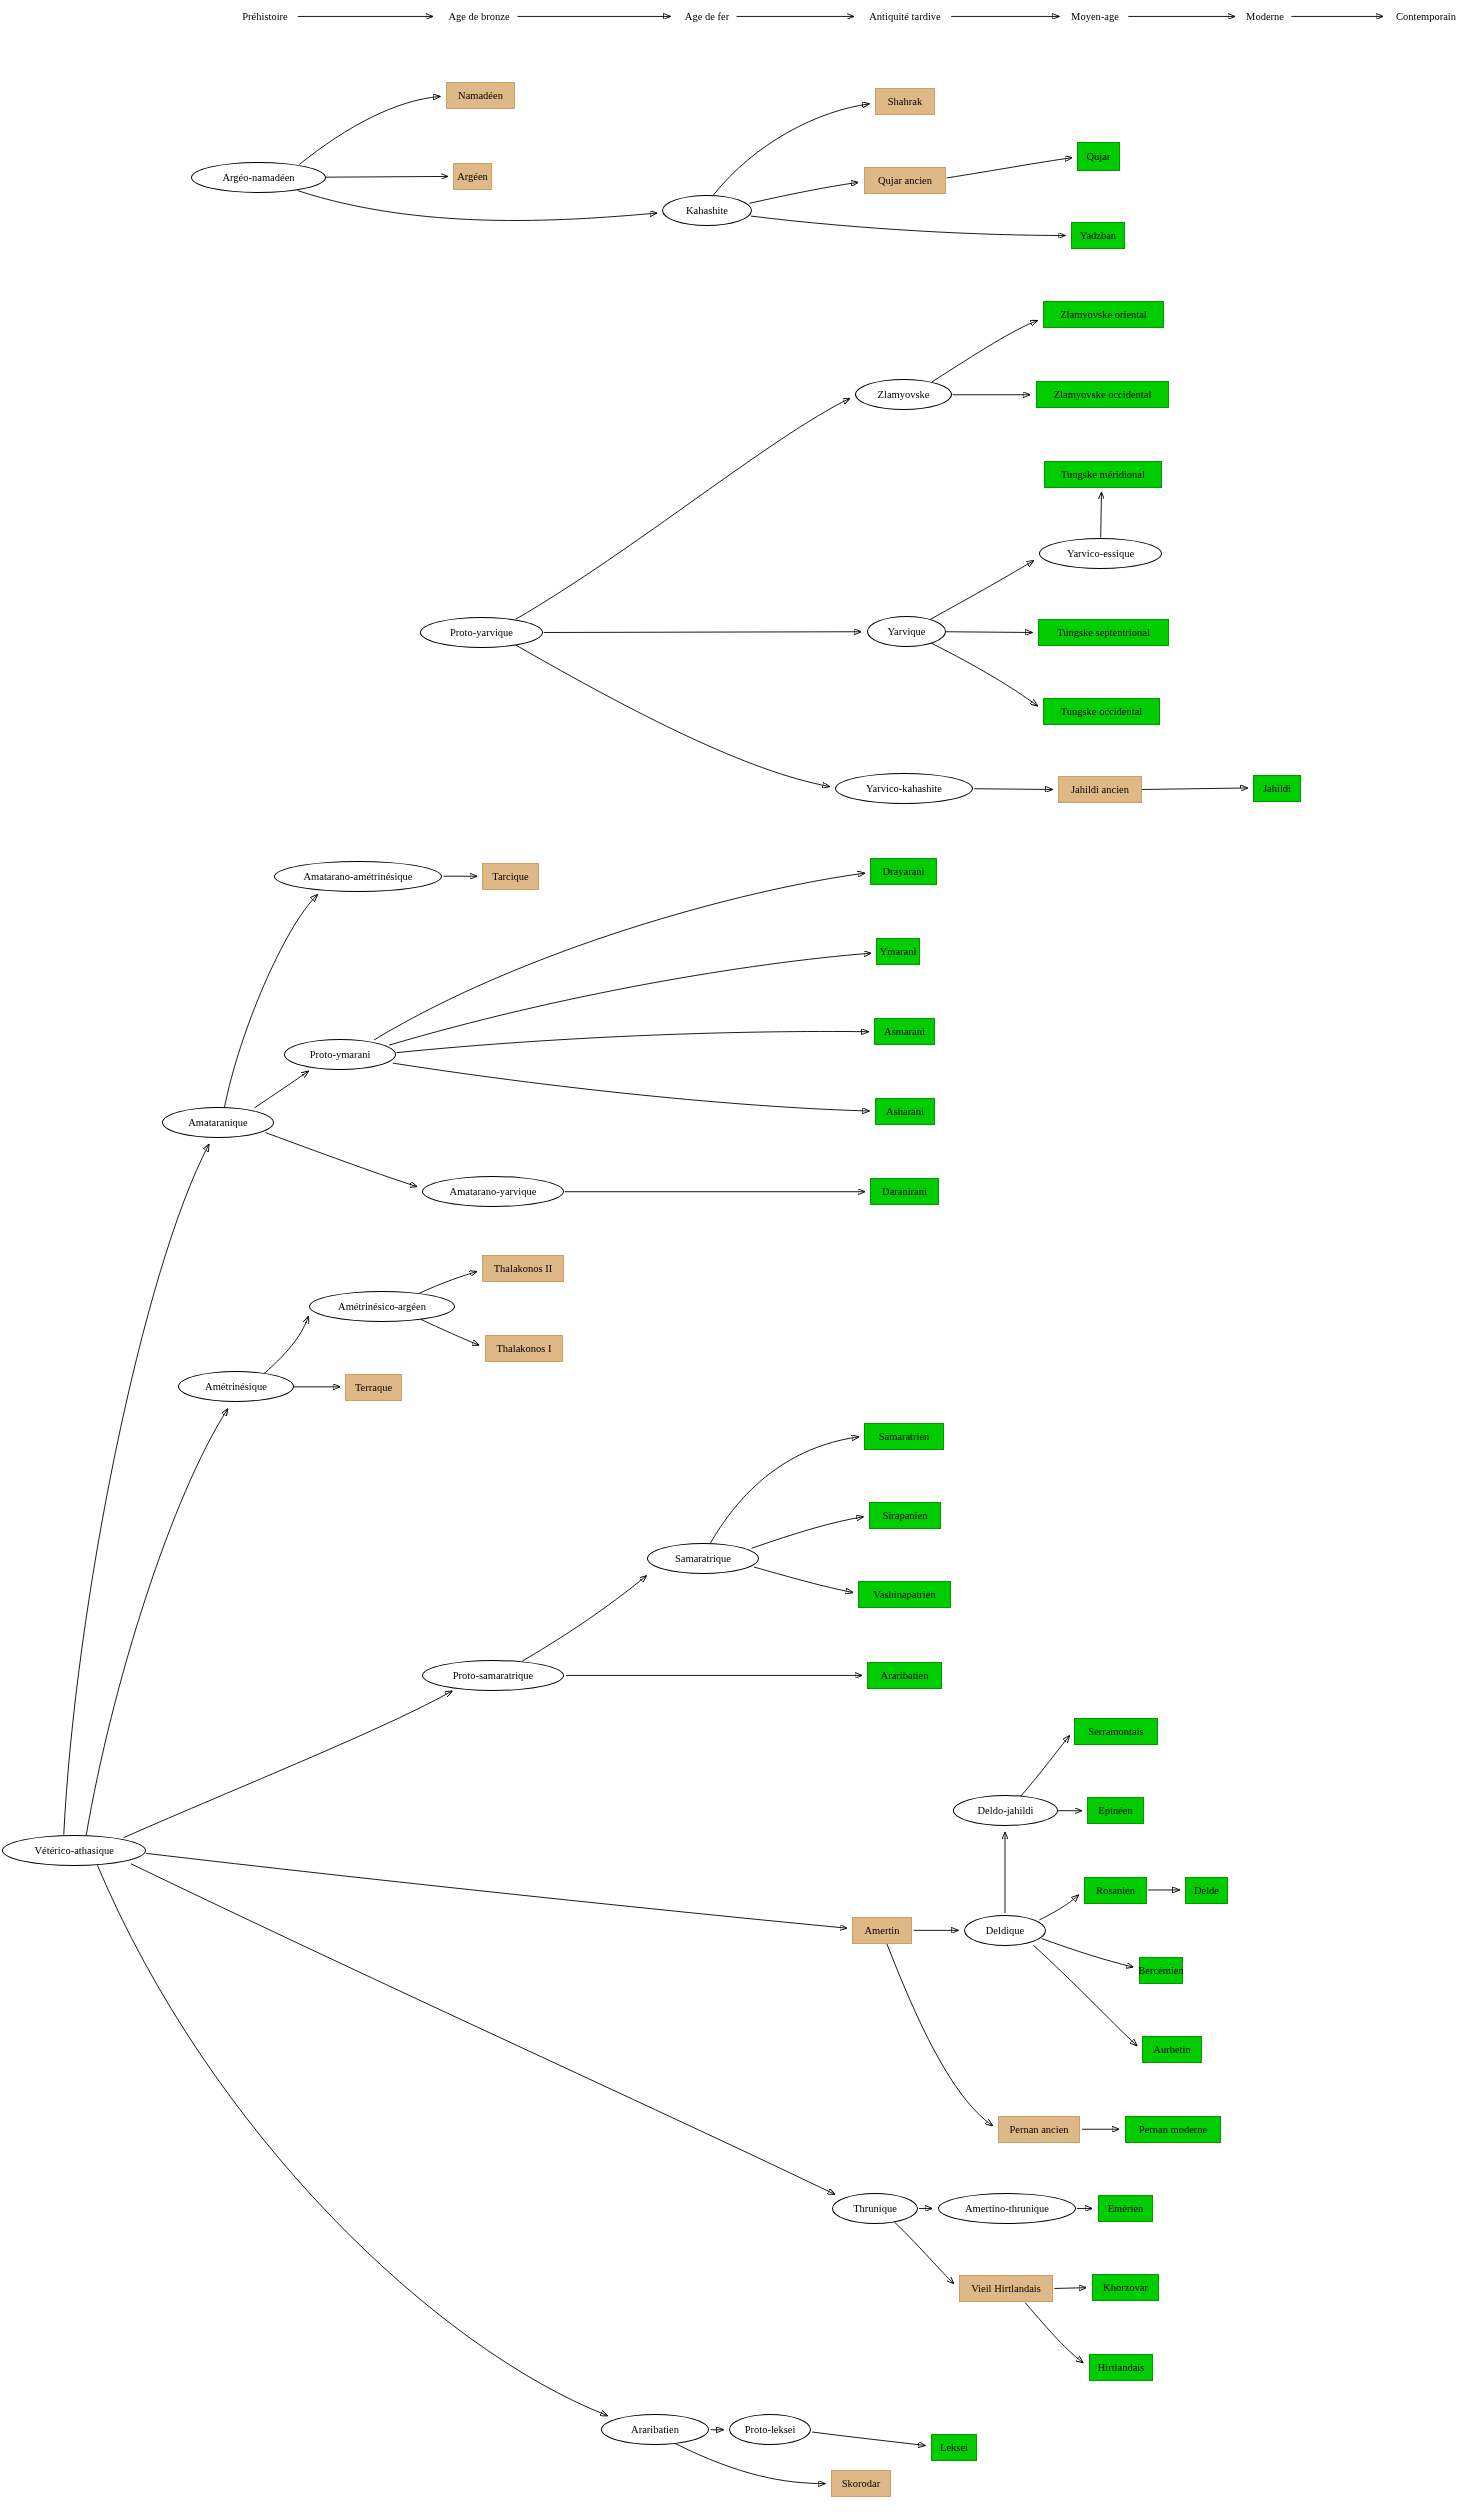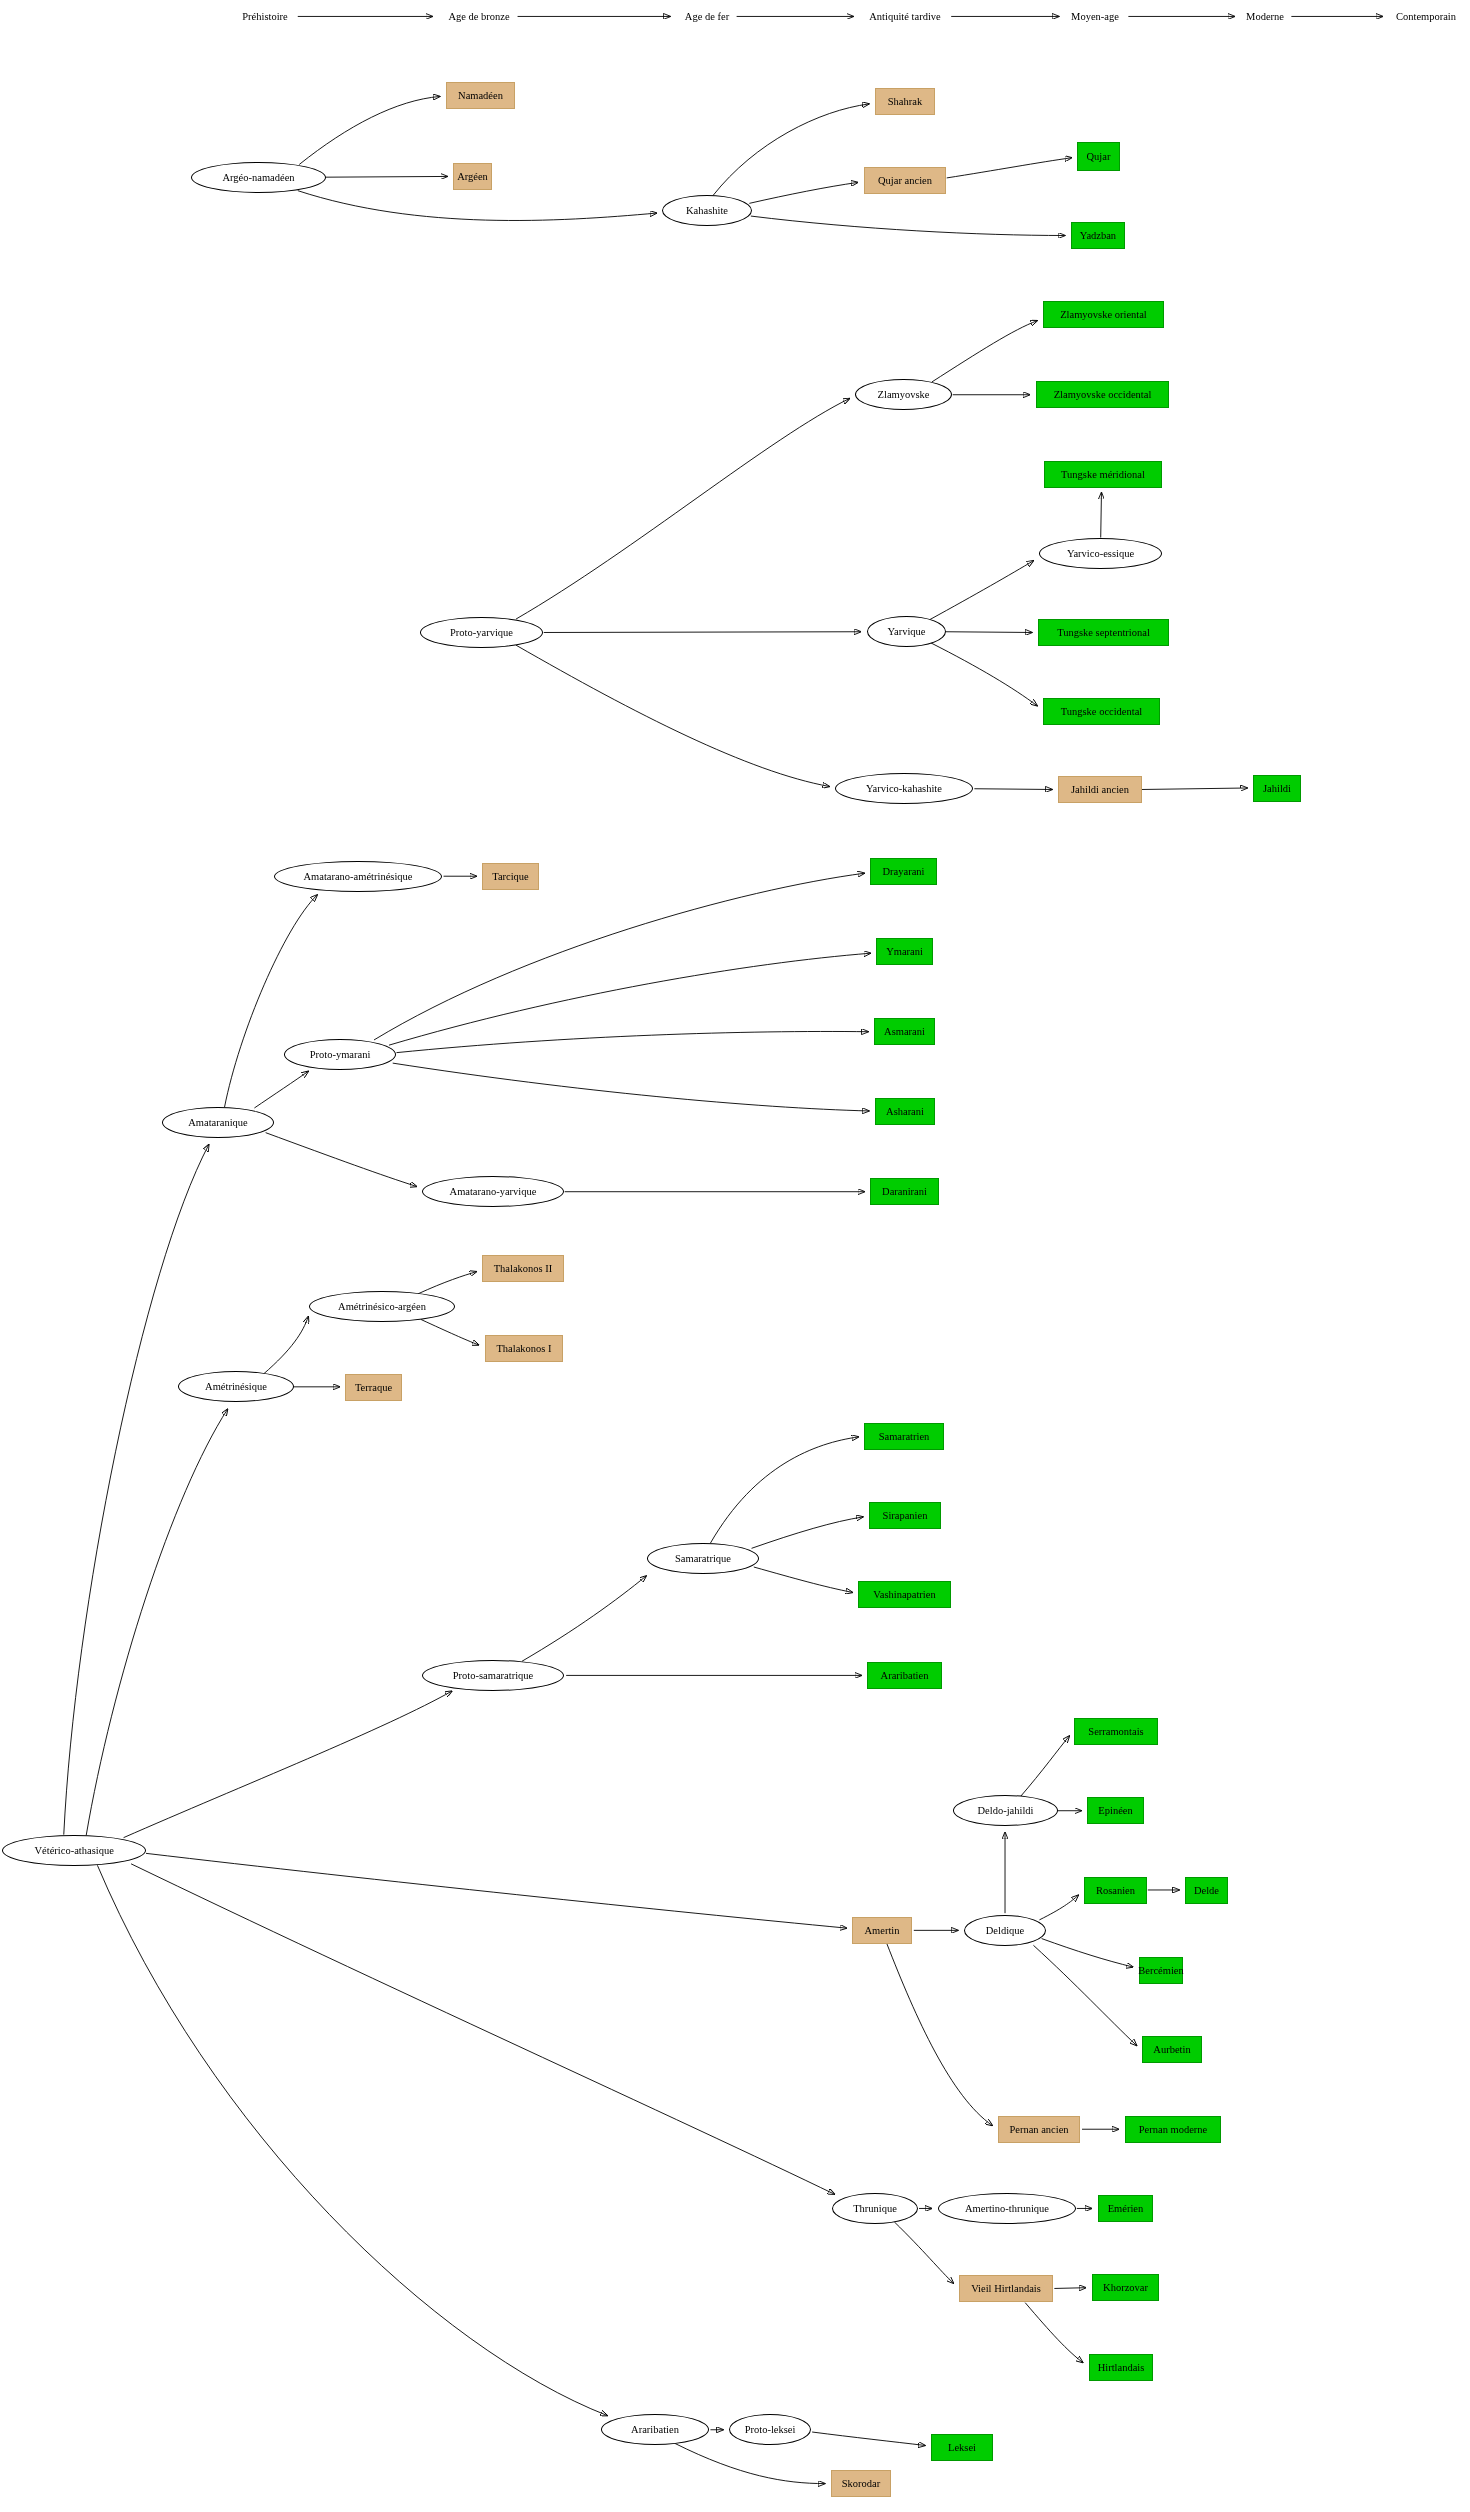--- a/index.html
+++ b/index.html
@@ -140,34 +140,34 @@
 
   <div class="node green" style="left:1077px;top:142px;width:43px;height:29px">Qujar</div>
   <div class="node green" style="left:1071px;top:222px;width:54px;height:27px">Yadzban</div>
   <div class="node green" style="left:1043px;top:301px;width:121px;height:27px">Zlamyovske oriental</div>
   <div class="node green" style="left:1036px;top:381px;width:133px;height:27px">Zlamyovske occidental</div>
   <div class="node green" style="left:1044px;top:461px;width:118px;height:27px">Tungske méridional</div>
   <div class="node green" style="left:1038px;top:619px;width:131px;height:27px">Tungske septentrional</div>
   <div class="node green" style="left:1043px;top:698px;width:117px;height:27px">Tungske occidental</div>
   <div class="node green" style="left:1253px;top:775px;width:48px;height:27px">Jahildi</div>
   <div class="node green" style="left:870px;top:858px;width:67px;height:27px">Drayarani</div>
-  <div class="node green" style="left:876px;top:938px;width:57px;height:27px">Ymarani</div>
+  <div class="node green" style="left:876px;top:938px;width:44px;height:27px">Ymarani</div>
   <div class="node green" style="left:874px;top:1018px;width:61px;height:27px">Asmarani</div>
   <div class="node green" style="left:875px;top:1098px;width:60px;height:27px">Asharani</div>
   <div class="node green" style="left:870px;top:1178px;width:69px;height:27px">Daranirani</div>
   <div class="node green" style="left:864px;top:1423px;width:80px;height:27px">Samaratrien</div>
   <div class="node green" style="left:869px;top:1502px;width:72px;height:27px">Sirapanien</div>
   <div class="node green" style="left:858px;top:1581px;width:93px;height:27px">Vashinapatrien</div>
   <div class="node green" style="left:867px;top:1662px;width:75px;height:27px">Araribatien</div>
   <div class="node green" style="left:1074px;top:1718px;width:84px;height:27px">Serramontais</div>
   <div class="node green" style="left:1087px;top:1797px;width:57px;height:27px">Epinéen</div>
   <div class="node green" style="left:1084px;top:1877px;width:63px;height:27px">Rosanien</div>
   <div class="node green" style="left:1185px;top:1877px;width:43px;height:27px">Delde</div>
   <div class="node green" style="left:1139px;top:1957px;width:44px;height:27px">Bercémien</div>
   <div class="node green" style="left:1142px;top:2036px;width:60px;height:27px">Aurbetin</div>
   <div class="node green" style="left:1125px;top:2116px;width:96px;height:27px">Pernan moderne</div>
   <div class="node green" style="left:1098px;top:2195px;width:55px;height:27px">Emérien</div>
   <div class="node green" style="left:1092px;top:2274px;width:67px;height:27px">Khorzovar</div>
   <div class="node green" style="left:1089px;top:2354px;width:64px;height:27px">Hirtlandais</div>
-  <div class="node green" style="left:931px;top:2434px;width:62px;height:27px">Leksei</div>
+  <div class="node green" style="left:931px;top:2434px;width:46px;height:27px">Leksei</div>
 
 </div>
 
 
 </body></html>

